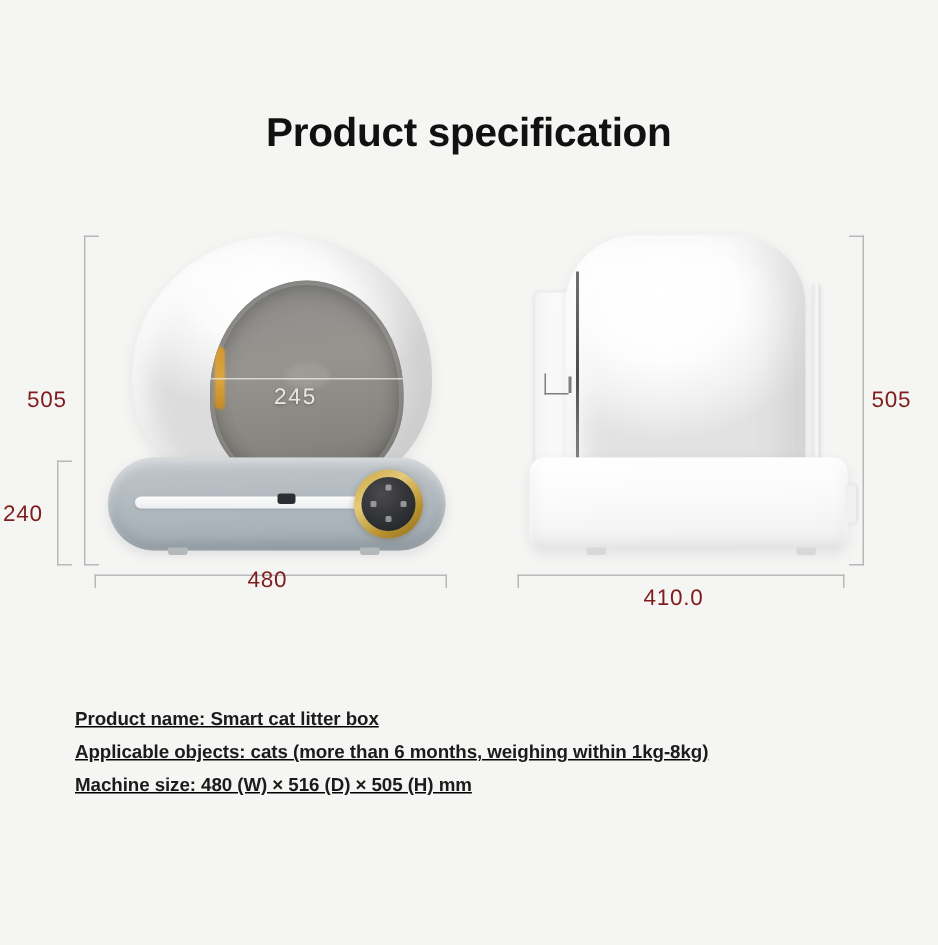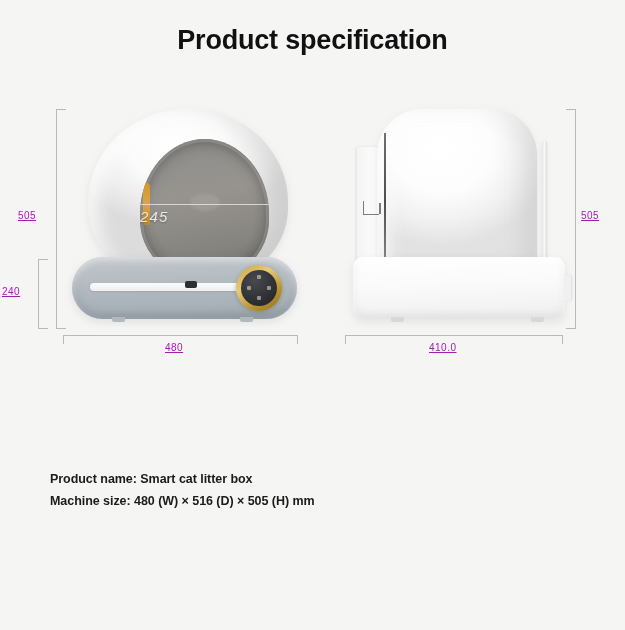--- a/index.html
+++ b/index.html
@@ -12,20 +12,21 @@
     background: #f5f5f4;
     font-family: "Liberation Sans", sans-serif;
     overflow: hidden;
     position: relative;
   }
 
   
   .header {
     padding-top: 26px;
     text-align: center;
+    margin-top: 48px;
   }
   .title {
     font-size: 27px;
     font-weight: bold;
     color: #111111;
     letter-spacing: -0.2px;
     line-height: 1.1;
   }
   .subtitle {
     margin-top: 14px;
@@ -39,25 +40,24 @@
   .diagram {
     position: relative;
     width: 625px;
     height: 290px;
     margin-top: 28px;
   }
 
   
   .dim-label {
     position: absolute;
-    font-size: 10px;
-    color: #a21caf;
+    font-size: 15px;
+    color: #7f1d1d;
     letter-spacing: 0.5px;
     white-space: nowrap;
-    text-decoration: underline;
   }
   .dim-v {
     position: absolute;
     width: 9px;
     border-top: 1px solid #b9b9b9;
     border-bottom: 1px solid #b9b9b9;
   }
   .dim-v.left-bracket  { border-left: 1px solid #b9b9b9; }
   .dim-v.right-bracket { border-right: 1px solid #b9b9b9; }
   .dim-h {
@@ -135,25 +135,25 @@
     height: 17px;
     border-radius: 50%;
     background: rgba(170,168,162,0.45);
     filter: blur(1.6px);
   }
   .opening-number {
     position: absolute;
     left: 0;
     right: 15px;
     top: 50%;
+    text-align: center;
     font-size: 15px;
     color: #e8e8e4;
     letter-spacing: 1.2px;
     text-shadow: 0 1px 2px rgba(0,0,0,0.30);
-    font-style: italic;
   }
 
   
   .front-base {
     position: absolute;
     left: 0;
     top: 148px;
     width: 225px;
     height: 62px;
     border-radius: 31px;
@@ -321,20 +321,21 @@
     background: #d8d8d8;
   }
   .sfoot-l { left: 38px; }
   .sfoot-r { left: 178px; }
 
   
   .spec-list {
     position: absolute;
     left: 50px;
     top: 468px;
+    text-decoration: underline;
   }
   .spec-line {
     font-size: 12.5px;
     font-weight: bold;
     color: #1b1b1b;
     line-height: 22px;
     white-space: nowrap;
     letter-spacing: -0.05px;
   }
 </style>
@@ -347,21 +348,21 @@
 
 <div class="diagram">
 
   <div class="dim-v left-bracket" style="left:56px; top:25px; height:218px;"></div>
   <div class="dim-label" style="left:18px; top:126px;">505</div>
 
   <div class="dim-v left-bracket" style="left:38px; top:175px; height:68px;"></div>
   <div class="dim-label" style="left:2px; top:202px;">240</div>
 
   <div class="dim-h" style="left:63px; top:251px; width:233px;"></div>
-  <div class="dim-label" style="left:165px; top:258px;">480</div>
+  <div class="dim-label" style="left:165px; top:246px;">480</div>
 
   <div class="front-view">
     <div class="front-dome">
       <div class="front-opening">
         <div class="opening-inner-ring"></div>
         <div class="opening-amber"></div>
         <div class="opening-dish"></div>
         <div class="opening-horizon"></div>
         <div class="opening-number">245</div>
       </div>
@@ -398,14 +399,15 @@
 
   <div class="dim-v right-bracket" style="left:566px; top:25px; height:218px;"></div>
   <div class="dim-label" style="left:581px; top:126px;">505</div>
 
   <div class="dim-h" style="left:345px; top:251px; width:216px;"></div>
   <div class="dim-label" style="left:429px; top:258px;">410.0</div>
 </div>
 
 <div class="spec-list">
   <div class="spec-line">Product name: Smart cat litter box</div>
+  <div class="spec-line">Applicable objects: cats (more than 6 months, weighing within 1kg-8kg)</div>
   <div class="spec-line">Machine size: 480 (W) × 516 (D) × 505 (H) mm</div>
 </div>
 
 </body></html>

